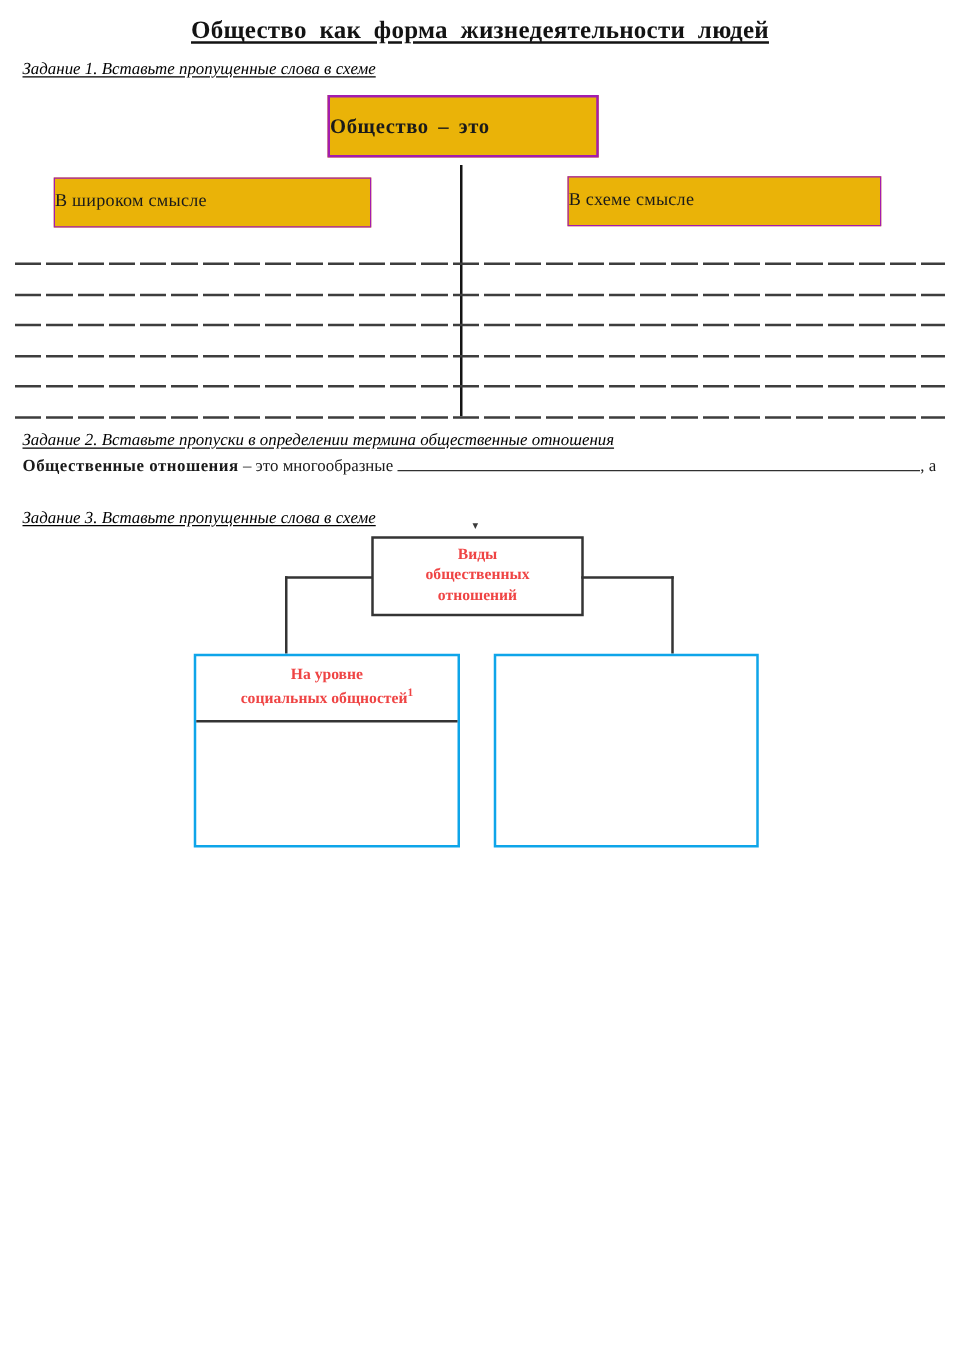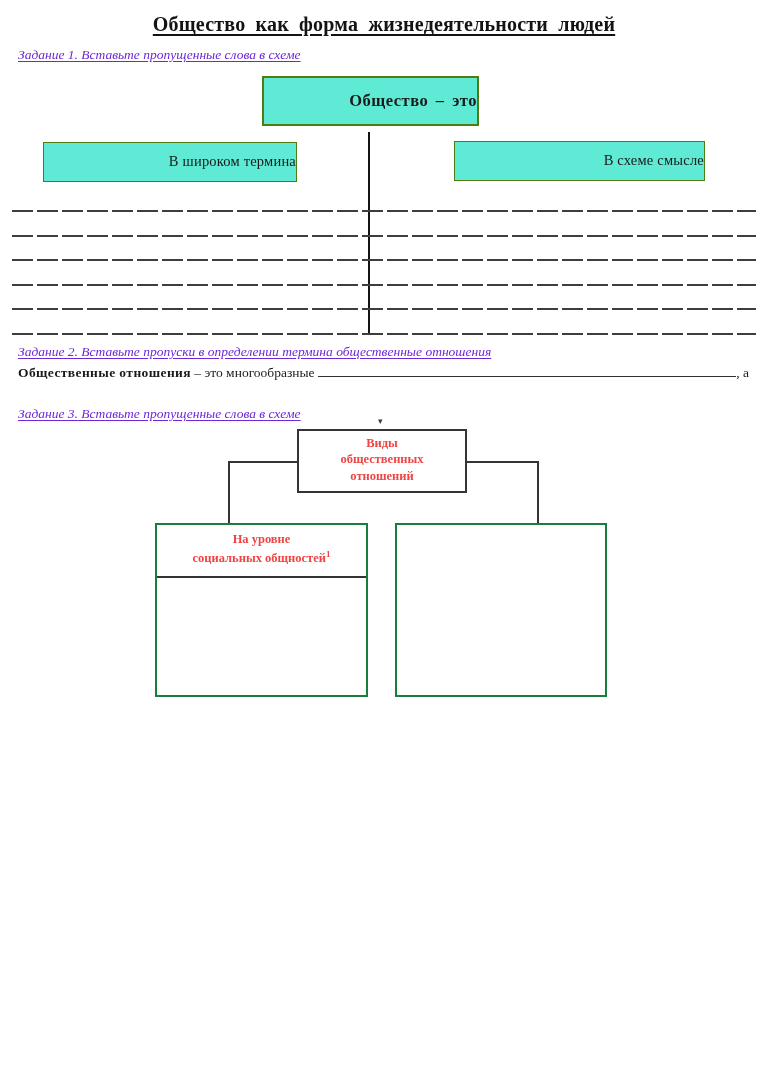--- a/index.html
+++ b/index.html
@@ -28,32 +28,32 @@
     text-underline-offset:3px;
   }
 
   
   .task-heading{
     left:18px;
     font-size:13.5px;
     font-style:italic;
     text-decoration:underline;
     text-underline-offset:2px;
-    color:#6d28d9;
+    color:#000000;
     white-space:nowrap;
   }
   .h-task1{top:47px;}
   .h-task2{top:344px;}
   .h-task3{top:406px;}
 
   
   .box{
-    border:2px solid #4d7c0f;
-    background:#5eead4;
-    text-align:right;
+    border:2px solid #a21caf;
+    background:#eab308;
+    text-align:left;
     box-sizing:border-box;
   }
   .root-box{
     left:262px;top:76px;width:217px;height:50px;
     font-size:16.5px;font-weight:bold;
     letter-spacing:0.5px;word-spacing:3px;
     line-height:46px;
   }
   .sense-box{
     border-width:1.6px;
@@ -114,22 +114,22 @@
     left:297px;top:429px;width:170px;height:64px;
     padding-top:4px;
   }
   .pre{white-space:pre-line;}
   .conn{background:#343434;}
   .c-h-left{left:228px;top:461px;width:70px;height:2px;}
   .c-v-left{left:228px;top:461px;width:2px;height:62px;}
   .c-h-right{left:465px;top:461px;width:74px;height:2px;}
   .c-v-right{left:537px;top:461px;width:2px;height:62px;}
   .level-box{
-    top:523px;height:174px;
-    border:2px solid #15803d;
+    top:523px;height:155px;
+    border:2px solid #0ea5e9;
     box-sizing:border-box;
     background:#fff;
   }
   .lb-left{left:155px;width:213px;}
   .lb-right{left:395px;width:212px;}
   .level-head{
     height:53px;
     border-bottom:2px solid #343434;
     box-sizing:border-box;
     padding-top:6px;
@@ -152,21 +152,21 @@
 
   <div class="abs task-heading h-task1">Задание 1. Вставьте пропущенные слова в схеме</div>
 
   <div class="abs box root-box">
     <span>Общество – это</span>
   </div>
 
   <div class="abs vline"></div>
 
   <div class="abs box sense-box left-sense">
-    <span>В широком термина</span>
+    <span>В широком смысле</span>
   </div>
 
   <div class="abs box sense-box right-sense">
     <span>В схеме смысле</span>
   </div>
 
   <div class="abs lines-holder">
       <div class="dash-line" style="top: 210px;"></div>
       <div class="dash-line" style="top: 234.5px;"></div>
       <div class="dash-line" style="top: 259px;"></div>

